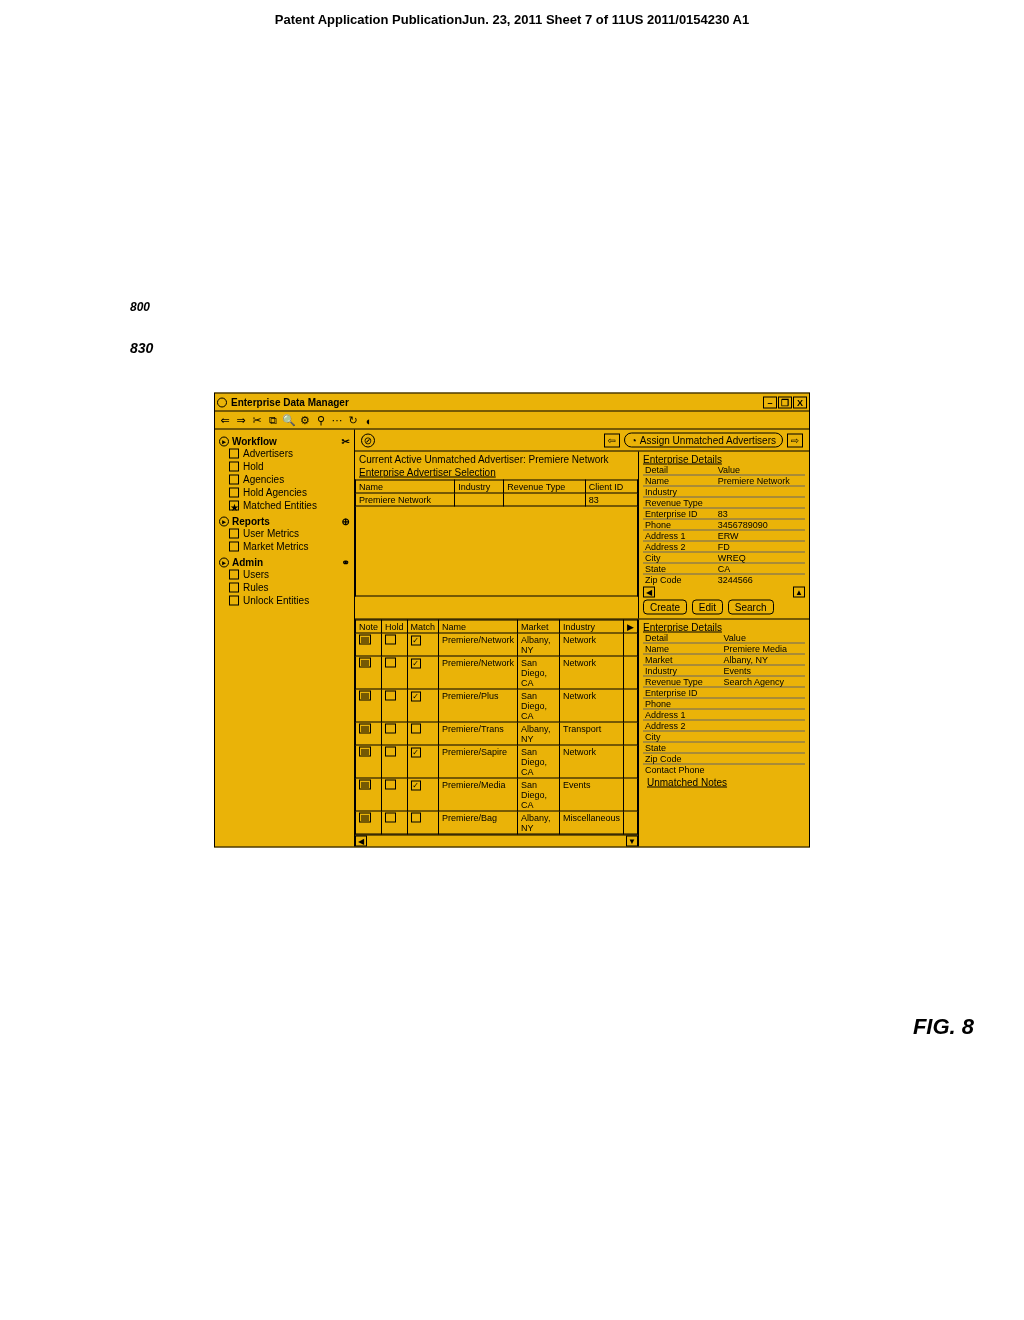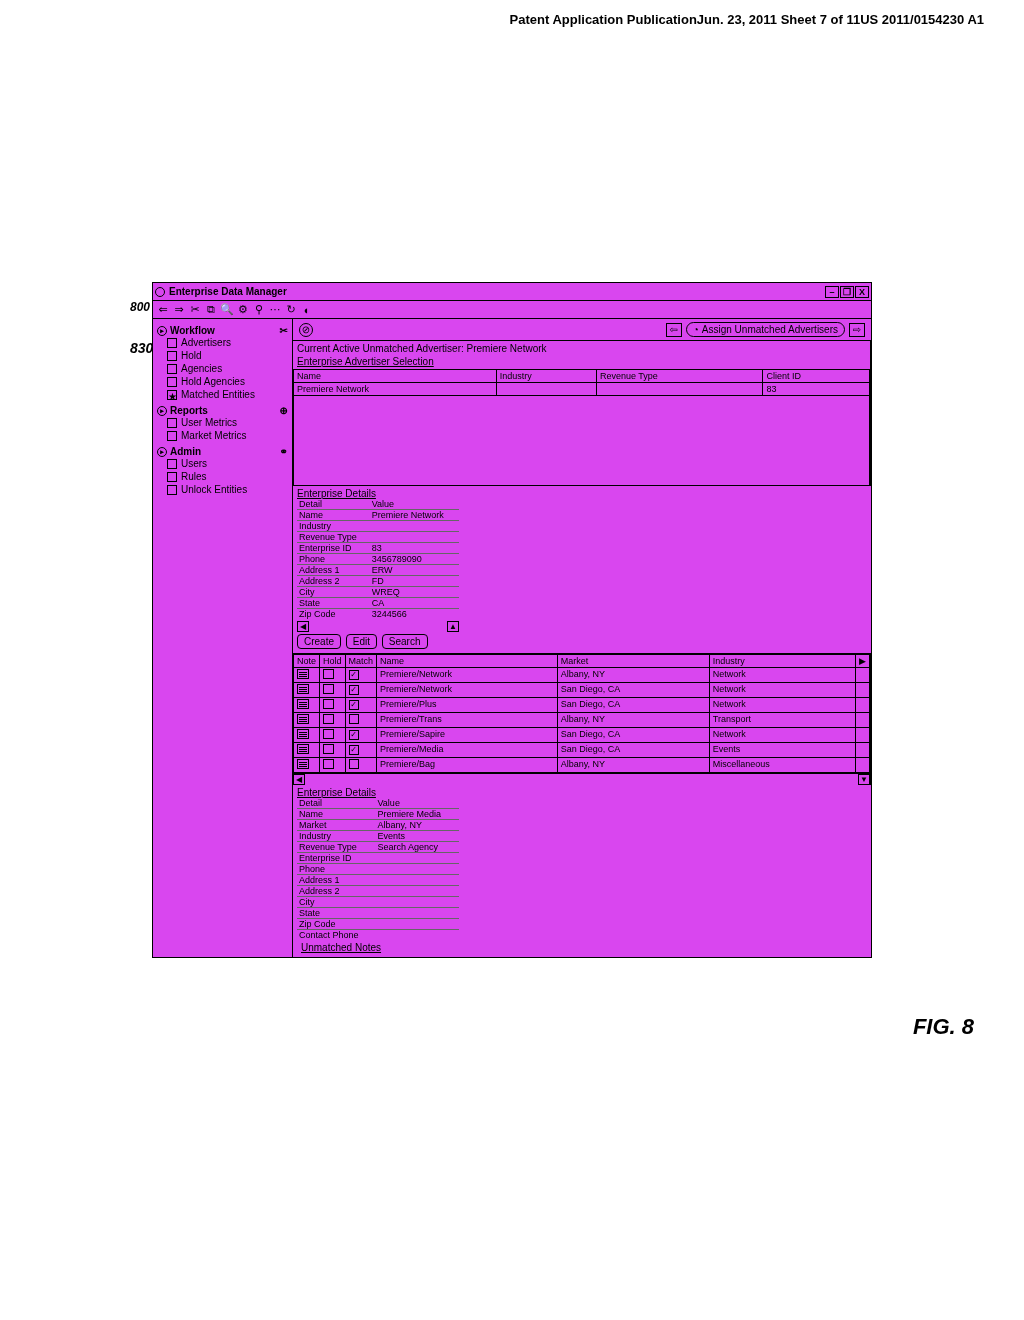--- a/index.html
+++ b/index.html
@@ -6,21 +6,21 @@
   body {
     font-family: Arial, sans-serif;
     font-size: 10px;
     background: #fff;
     width: 1024px;
     height: 1320px;
     position: relative;
   }
   .page-header {
     display: flex;
-    justify-content: flex-end;
+    justify-content: center;
     padding: 12px 40px;
     font-size: 13px;
     font-weight: bold;
   }
   .figure-label {
     position: absolute;
     right: 50px;
     bottom: 280px;
     font-size: 22px;
     font-weight: bold;
@@ -57,23 +57,23 @@
     font-style: italic;
   }
   
   .rot-wrap {
     position: absolute;
     left: 512px;
     top: 620px;
     transform: translate(-50%, -50%);
   }
   .app-window {
-    width: 720px;
+    width: 596px;
     border: 1px solid #000;
-    background: #d946ef;
+    background: #eab308;
   }
   .titlebar {
     display: flex;
     align-items: center;
     border-bottom: 1px solid #000;
     height: 18px;
     padding: 0 2px;
   }
   .titlebar .title-icon {
     width: 10px; height: 10px; border:1px solid #000; border-radius:50%; margin-right:4px;
@@ -96,21 +96,21 @@
   .sidebar .group-hdr { font-weight:bold; margin-top:4px; display:flex; align-items:center; gap:3px; }
   .sidebar .grp-icon { width:10px;height:10px;border:1px solid #000; border-radius:50%; display:inline-flex; align-items:center; justify-content:center; font-size:7px;}
   .sidebar .item { display:flex; align-items:center; gap:4px; padding:1px 0 1px 10px; }
   .sidebar .item .ico { width:10px;height:10px;border:1px solid #000; display:inline-block;}
   .sidebar .pin { margin-left:auto; font-size:10px; }
   .main { flex:1; display:flex; flex-direction:column; }
   .search-row { display:flex; align-items:center; gap:4px; padding:3px 6px; border-bottom:1px solid #000; }
   .search-row .search-icon { width:14px;height:14px;border:1px solid #000;border-radius:50%;display:flex;align-items:center;justify-content:center; }
   .search-row .arrow-btn { width:16px;height:14px;border:1px solid #000;display:flex;align-items:center;justify-content:center; }
   .assign-btn { border:1px solid #000; border-radius:8px; padding:1px 6px; display:flex; align-items:center; gap:3px;}
-  .content-row { display:flex; border-bottom:1px solid #000;flex-direction:column; }
+  .content-row { display:flex; border-bottom:1px solid #000; }
   .left-pane { flex:1; border-right:1px solid #000; }
   .right-pane { width: 170px; padding:2px 4px; }
   .section-caption { padding:2px 4px; }
   .section-sub { padding:0 4px 2px 4px; text-decoration:underline; }
   table.grid { width:100%; border-collapse:collapse; }
   table.grid th, table.grid td { border:1px solid #000; padding:1px 3px; text-align:left; font-size:9px; vertical-align:top;}
   table.grid th { font-weight:normal; }
   .details-hdr { text-decoration:underline; }
   .kv-table { width:100%; border-collapse:collapse; }
   .kv-table td { border-top:1px solid #666; padding:0 2px; font-size:9px;}

